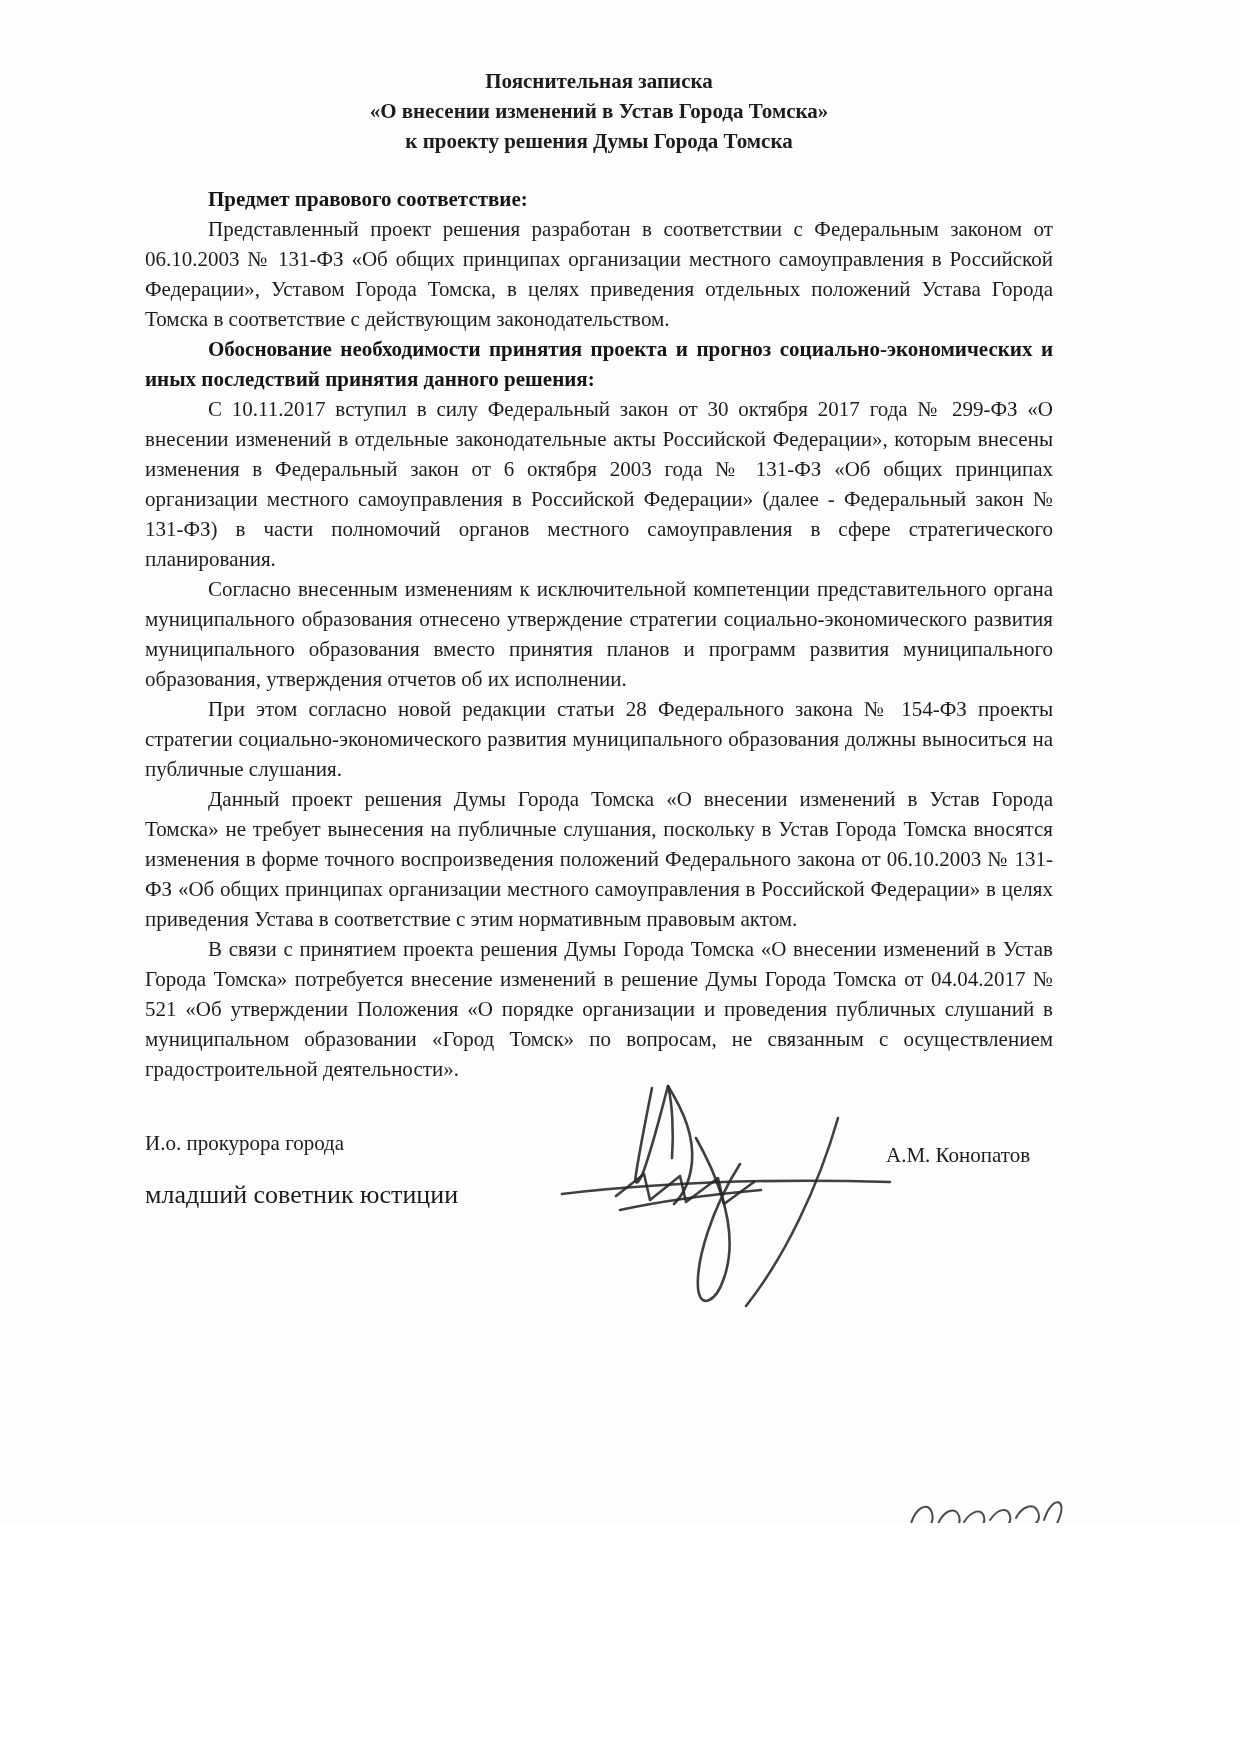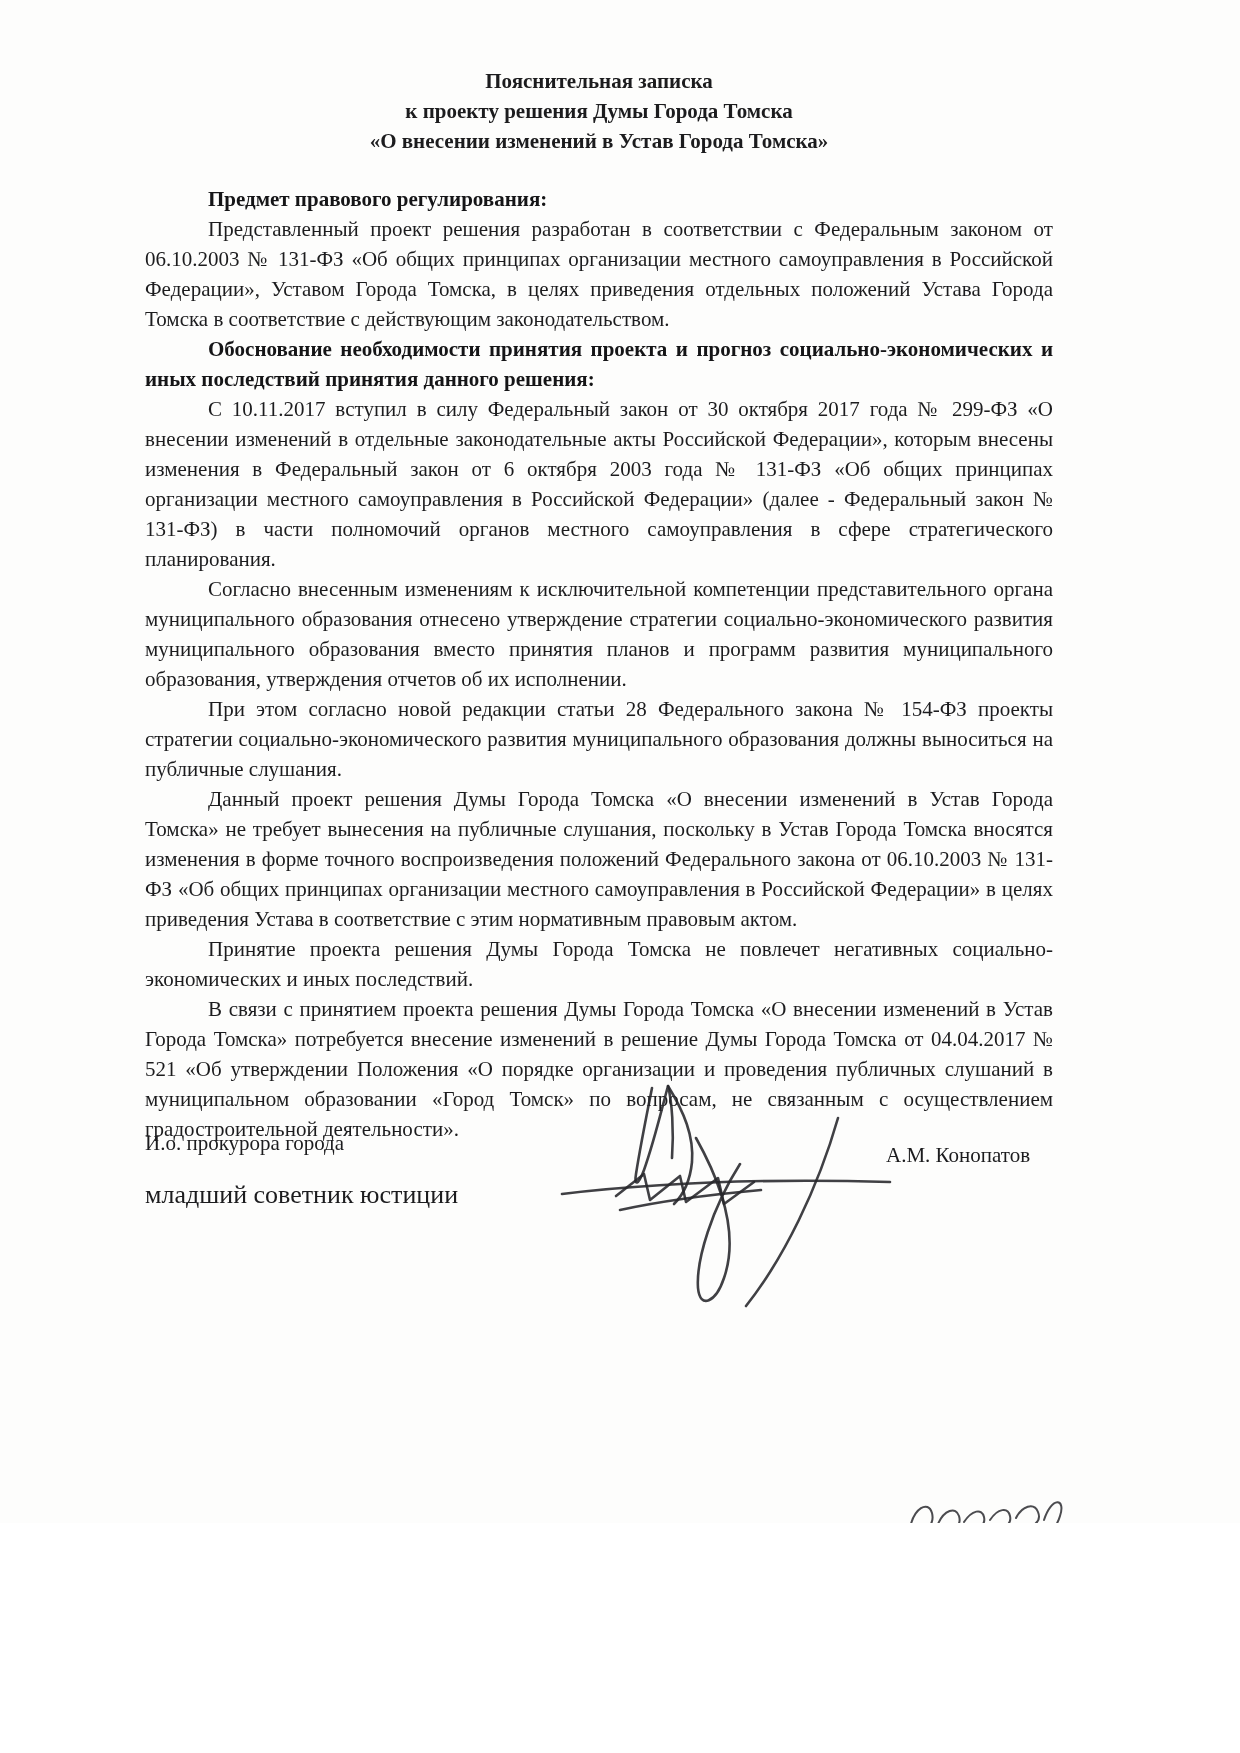--- a/index.html
+++ b/index.html
@@ -95,33 +95,32 @@
   }
 </style>
 </head>
 <body>
 
 <div class="page">
   <div class="content">
 
     <div class="doc-title">
       <div>Пояснительная записка</div>
+      <div>«О внесении изменений в Устав Города Томска»</div>
       <div>к проекту решения Думы Города Томска</div>
-      <div>«О внесении изменений в Устав Города Томска»</div>
     </div>
 
-    <p class="heading">Предмет правового регулирования:</p>
+    <p class="heading">Предмет правового соответствие:</p>
     <p class="para">Представленный проект решения разработан в соответствии с Федеральным законом от 06.10.2003 № 131-ФЗ «Об общих принципах организации местного самоуправления в Российской Федерации», Уставом Города Томска, в целях приведения отдельных положений Устава Города Томска в соответствие с действующим законодательством.</p>
 
     <p class="heading">Обоснование необходимости принятия проекта и прогноз социально-экономических и иных последствий принятия данного решения:</p>
     <p class="para">С 10.11.2017 вступил в силу Федеральный закон от 30 октября 2017 года № 299-ФЗ «О внесении изменений в отдельные законодательные акты Российской Федерации», которым внесены изменения в Федеральный закон от 6 октября 2003 года № 131-ФЗ «Об общих принципах организации местного самоуправления в Российской Федерации» (далее - Федеральный закон № 131-ФЗ) в части полномочий органов местного самоуправления в сфере стратегического планирования.</p>
     <p class="para">Согласно внесенным изменениям к исключительной компетенции представительного органа муниципального образования отнесено утверждение стратегии социально-экономического развития муниципального образования вместо принятия планов и программ развития муниципального образования, утверждения отчетов об их исполнении.</p>
     <p class="para">При этом согласно новой редакции статьи 28 Федерального закона № 154-ФЗ проекты стратегии социально-экономического развития муниципального образования должны выноситься на публичные слушания.</p>
     <p class="para">Данный проект решения Думы Города Томска «О внесении изменений в Устав Города Томска» не требует вынесения на публичные слушания, поскольку в Устав Города Томска вносятся изменения в форме точного воспроизведения положений Федерального закона от 06.10.2003 № 131-ФЗ «Об общих принципах организации местного самоуправления в Российской Федерации» в целях приведения Устава в соответствие с этим нормативным правовым актом.</p>
-    <p class="para">Принятие проекта решения Думы Города Томска не повлечет негативных социально-экономических и иных последствий.</p>
 
     <p class="para">В связи с принятием проекта решения Думы Города Томска «О внесении изменений в Устав Города Томска» потребуется внесение изменений в решение Думы Города Томска от 04.04.2017 № 521 «Об утверждении Положения «О порядке организации и проведения публичных слушаний в муниципальном образовании «Город Томск» по вопросам, не связанным с осуществлением градостроительной деятельности».</p>
 
   </div>
 
   <div class="sig-line-1">И.о. прокурора города</div>
   <div class="sig-line-2">младший советник юстиции</div>
   <div class="sig-name">А.М. Конопатов</div>
 
   <svg class="sig-graphic" viewBox="0 0 340 240" aria-hidden="true">

